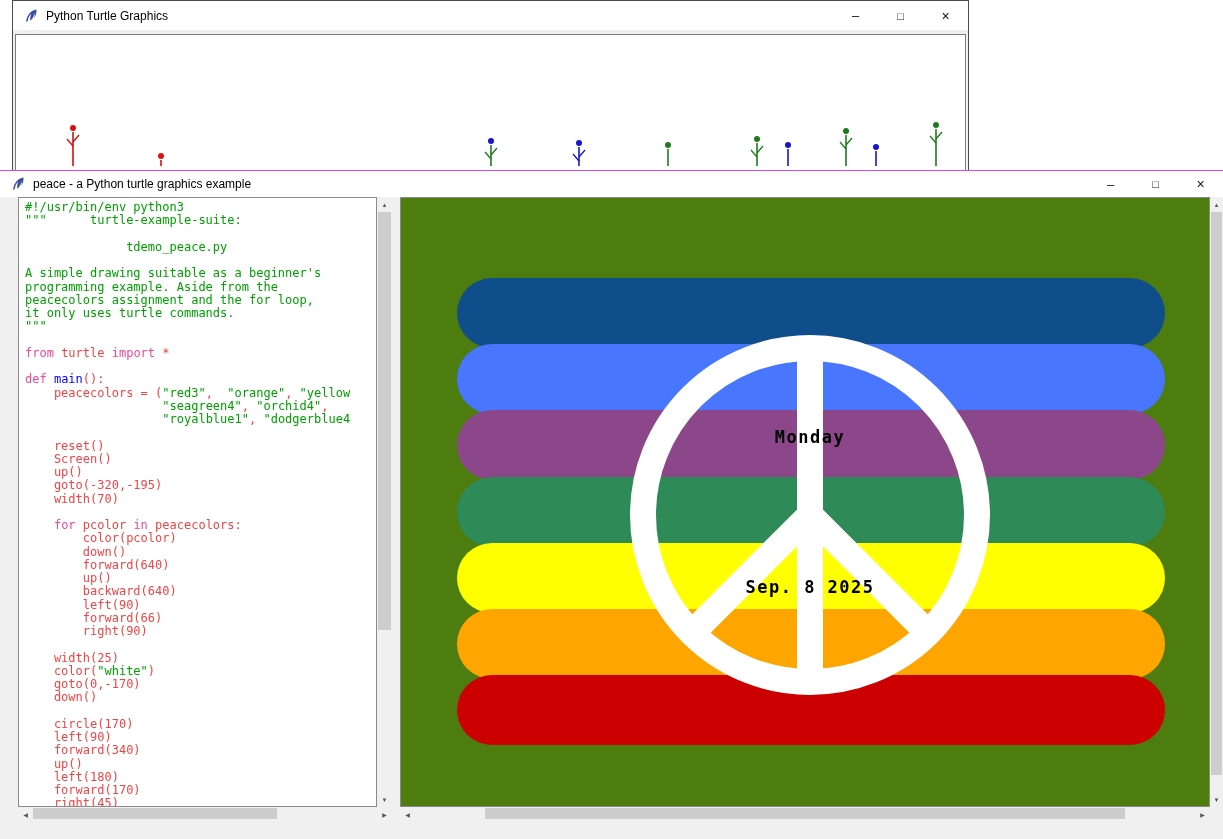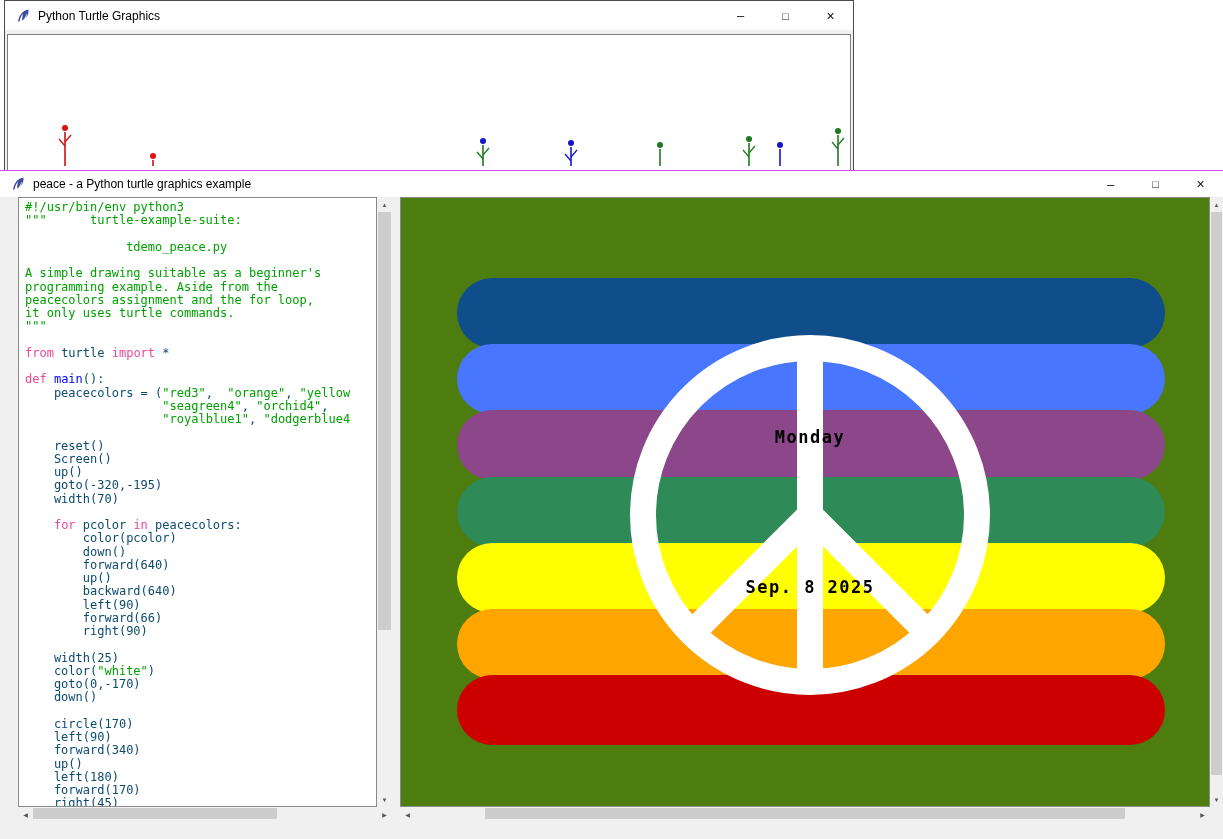--- a/index.html
+++ b/index.html
@@ -2,21 +2,21 @@
 <html><head>
 <meta charset="utf-8">
 <style>
   html,body{margin:0;padding:0;}
   body{
     width:1223px;height:839px;overflow:hidden;position:relative;
     background:#ffffff;font-family:"Liberation Sans",sans-serif;
     -webkit-font-smoothing:antialiased;
   }
   .window{position:absolute;box-sizing:border-box;background:#f0f0f0;}
-  .win1{left:4px;top:0;width:850px;height:170px;border:1px solid #4a4a4a;border-bottom:none;}
+  .win1{left:12px;top:0;width:957px;height:170px;border:1px solid #4a4a4a;border-bottom:none;}
   .win2{left:0;top:170px;width:1223px;height:669px;border-top:1px solid #d946ef;}
 
   .titlebar{display:flex;align-items:center;background:#ffffff;}
   .tb1{height:29px;}
   .tb2{height:26px;}
   .appicon{width:16px;height:16px;margin:0 7px 0 10px;flex:none;display:inline-flex;}
   .title{font-size:12px;color:#000;white-space:nowrap;}
   .controls{margin-left:auto;display:flex;height:100%;}
   .tbtn{width:45px;text-align:center;color:#111;display:flex;align-items:center;justify-content:center;font-size:13px;cursor:default;}
   .tbtn.max{font-size:11px;}
@@ -31,21 +31,21 @@
 
   .content{display:flex;height:610px;}
   .gutter-left{width:18px;background:#f0f0f0;flex:none;}
   .gap{width:8px;background:#f0f0f0;flex:none;}
   .corner{width:13px;background:#f0f0f0;flex:none;}
 
   .code-pane{width:359px;flex:none;background:#fff;border:1px solid #8a8a8a;box-sizing:border-box;overflow:hidden;}
   #code-text{margin:0;padding:3px 0 0 6px;font:12px/13.25px "DejaVu Sans Mono",monospace;
              white-space:pre;overflow:hidden;height:100%;color:#000;}
   .cl{height:13.25px;}
-  .grn{color:#00a000;} .org{color:#ec4899;} .blu{color:#0000ff;text-align:center;} .blk{color:#0c4a6e;}
+  .grn{color:#00a000;} .org{color:#ec4899;} .blu{color:#0000ff;text-align:center;} .blk{color:#ef4444;}
 
   .canvas-pane{width:810px;flex:none;background:#4d7c0f;border:1px solid #8a8a8a;box-sizing:border-box;overflow:hidden;}
   .canvas-pane svg{display:block;}
   .clock-text{font-family:"DejaVu Sans Mono",monospace;font-weight:bold;font-size:17px;letter-spacing:1.5px;text-anchor:middle;}
 
   .vsb{width:15px;flex:none;background:#f0f0f0;display:flex;flex-direction:column;}
   #canvas-vsb{width:13px;}
   .sb-btn{height:15px;flex:none;display:flex;align-items:center;justify-content:center;
           font-size:6px;color:#555;background:#f0f0f0;}
   .sb-track{flex:1;position:relative;}

